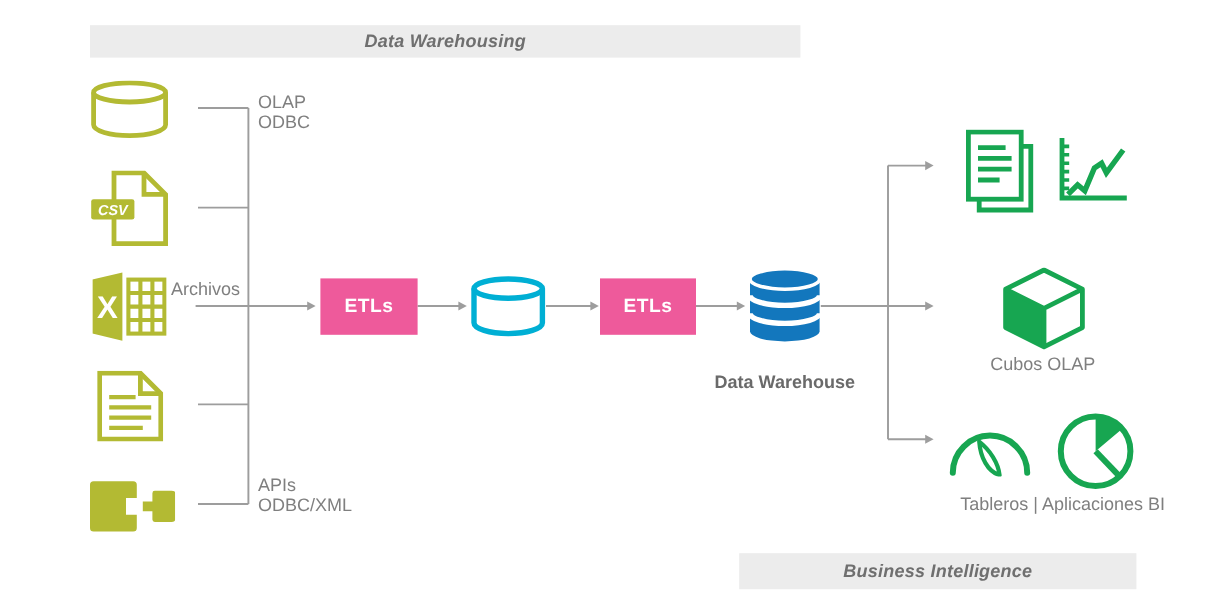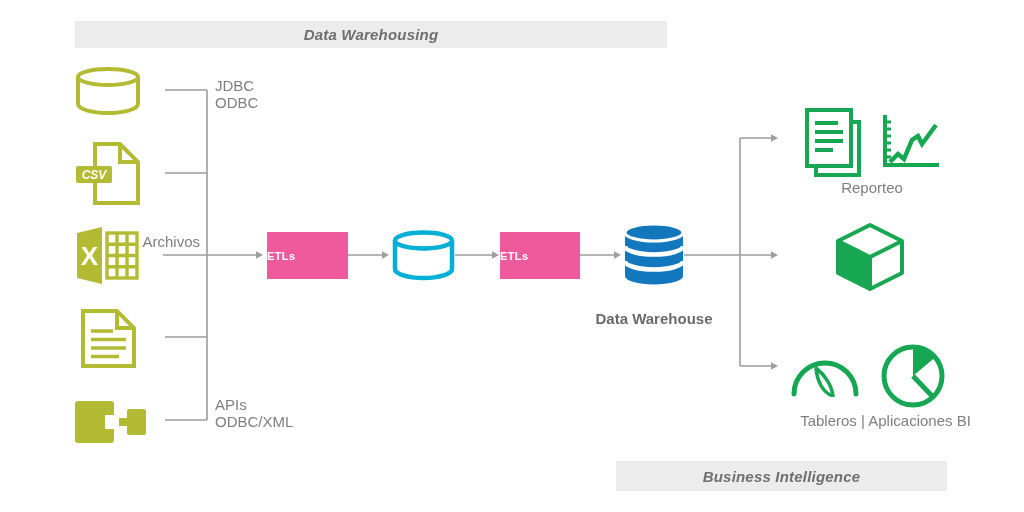--- a/index.html
+++ b/index.html
@@ -9,21 +9,21 @@
   }
   *{margin:0;padding:0;box-sizing:border-box;}
   body{background:#fff;font-family:"Liberation Sans","DejaVu Sans",sans-serif;}
   .canvas{position:relative;width:1024px;height:512px;background:#ffffff;overflow:hidden;}
   .abs{position:absolute;}
   svg{display:block;}
   .banner{position:absolute;background:var(--banner-bg);color:var(--banner-text);
     font-weight:bold;font-style:italic;font-size:15px;display:flex;
     align-items:center;justify-content:center;letter-spacing:.2px;}
   .etl-box{position:absolute;background:var(--pink);color:#ffffff;font-weight:bold;
-    font-size:11px;letter-spacing:.4px;display:flex;align-items:center;}
+    font-size:16px;letter-spacing:.4px;display:flex;align-items:center;justify-content:center;}
   .lbl{position:absolute;color:var(--label);font-size:15px;line-height:17px;}
   .lbl.bold{color:var(--label-bold);font-weight:bold;}
   .lbl.center{text-align:center;}
   .lbl.right{text-align:right;}
 </style>
 </head>
 <body>
 
 <div class="canvas">
 
@@ -79,21 +79,21 @@
     <path d="M36 2 V19 H53" fill="none" stroke="var(--olive)" stroke-width="4"></path>
     <path d="M10 22 H32 M10 30.5 H45 M10 39 H45 M10 47.5 H38" stroke="var(--olive)" stroke-width="3.6" fill="none"></path>
   </svg>
 
   <svg class="abs" style="left:75px;top:399px;" width="71" height="46" viewBox="0 0 71 46">
     <path d="M0 5 Q0 2 3 2 H36 Q39 2 39 5 V16 H30 V30 H39 V41 Q39 44 36 44 H3 Q0 44 0 41 Z" fill="var(--olive)"></path>
     <path d="M44 19 H52 V12 Q52 10 54 10 H68 Q71 10 71 12 V34 Q71 36 68 36 H54 Q52 36 52 34 V27 H44 Z" fill="var(--olive)"></path>
   </svg>
 
   <div class="lbl" style="left:215px;top:77px;">
-    <div>JDBC</div>
+    <div>OLAP</div>
     <div>ODBC</div>
   </div>
   <div class="lbl right" style="left:120px;top:233px;width:80px;">Archivos</div>
   <div class="lbl" style="left:215px;top:396px;">
     <div>APIs</div>
     <div>ODBC/XML</div>
   </div>
 
   <div class="etl-box" style="left:267px;top:232px;width:81px;height:47px;">
     <span>ETLs</span>
@@ -120,27 +120,27 @@
   <svg class="abs" style="left:805px;top:108px;" width="57" height="70" viewBox="0 0 57 70">
     <path d="M46 14 H54 V67 H11 V58" fill="none" stroke="var(--green)" stroke-width="4"></path>
     <rect x="2" y="2" width="44" height="56" fill="#ffffff" stroke="var(--green)" stroke-width="4"></rect>
     <path d="M10 15 H33 M10 24 H38 M10 33 H38 M10 42 H28" stroke="var(--green)" stroke-width="4" fill="none"></path>
   </svg>
   <svg class="abs" style="left:877px;top:113px;" width="64" height="56" viewBox="0 0 64 56">
     <path d="M8 2 V52 H62" fill="none" stroke="var(--green)" stroke-width="4"></path>
     <path d="M8 9 H14 M8 16 H14 M8 23 H14 M8 30 H14 M8 37 H14 M8 44 H14" stroke="var(--green)" stroke-width="3" fill="none"></path>
     <path d="M13 49 L21 41 L27 46 L35 27 L41 23 L45 31 L59 12" fill="none" stroke="var(--green)" stroke-width="4.5"></path>
   </svg>
-  <div class="lbl center" style="left:802px;top:179px;width:140px;">Reporteo</div>
 
   <svg class="abs" style="left:835px;top:223px;" width="70" height="69" viewBox="0 0 70 69">
     <polygon points="35,2 67,18 67,50 35,66 3,50 3,18" fill="#ffffff" stroke="var(--green)" stroke-width="4" stroke-linejoin="round"></polygon>
     <polygon points="3,18 35,34 35,66 3,50" fill="var(--green)"></polygon>
     <path d="M3 18 L35 34 L67 18 M35 34 V66" stroke="var(--green)" stroke-width="4" fill="none"></path>
   </svg>
+  <div class="lbl center" style="left:799px;top:295px;width:140px;">Cubos OLAP</div>
 
   <svg class="abs" style="left:789px;top:351px;" width="72" height="46" viewBox="0 0 72 46">
     <path d="M5 43 A31 31 0 0 1 67 43" stroke="var(--green)" stroke-width="5" fill="none" stroke-linecap="round"></path>
     <path d="M27 17 C36 24 43 35 44 45 C34 42 28 30 27 17 Z" fill="#ffffff" stroke="var(--green)" stroke-width="3.5" stroke-linejoin="round"></path>
   </svg>
   <svg class="abs" style="left:878px;top:341px;" width="72" height="68" viewBox="0 0 72 68">
     <circle cx="35" cy="35" r="29" fill="#ffffff" stroke="var(--green)" stroke-width="5"></circle>
     <path d="M35 35 V6 A29 29 0 0 1 57 16.4 Z" fill="var(--green)"></path>
     <path d="M35 35 L55 56" stroke="var(--green)" stroke-width="5" fill="none"></path>
   </svg>

